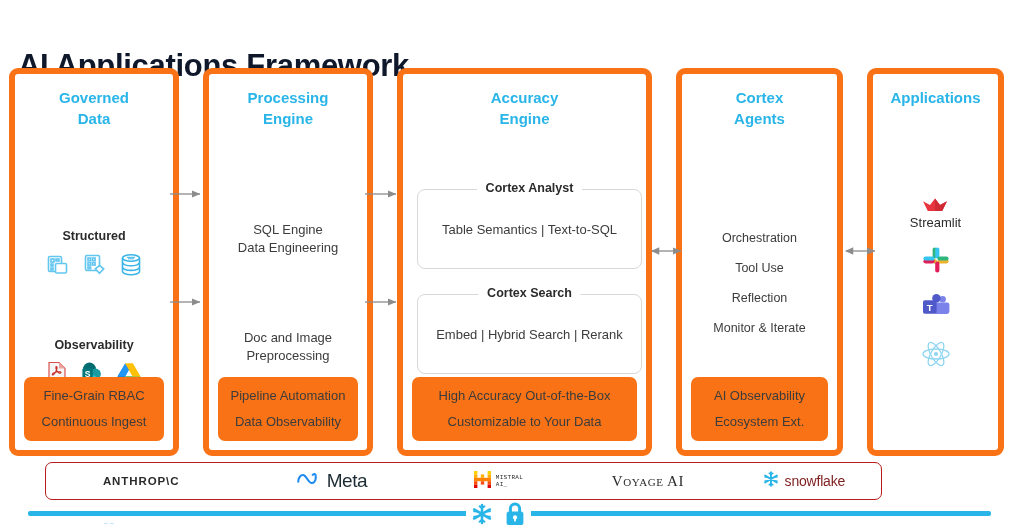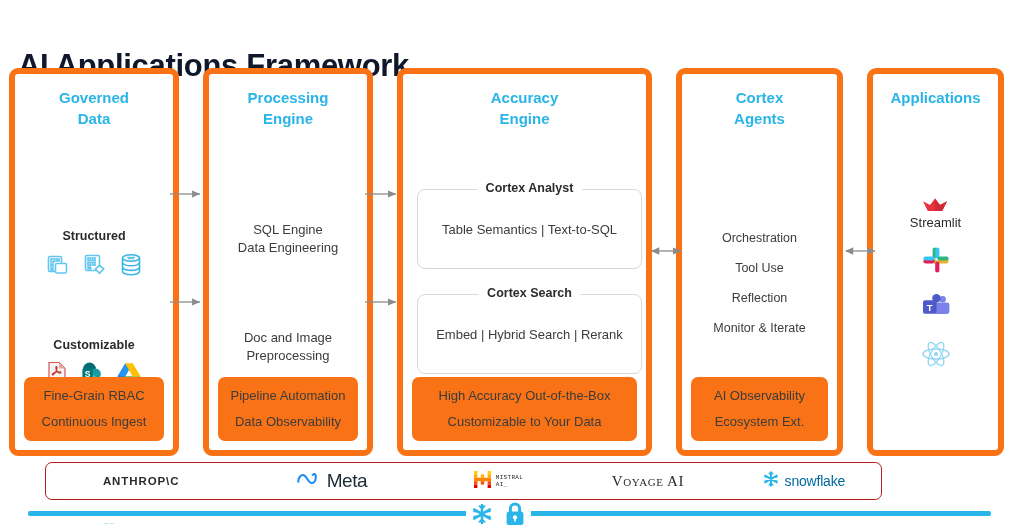--- a/index.html
+++ b/index.html
@@ -123,21 +123,21 @@
   .v-snowflake { width: 160px; }
   .meta-word { font-size: 19px; color: #1c2b33; letter-spacing: -0.4px; }
   .mistral-word {
     font-family: "Liberation Mono", monospace; font-size: 6px; color: #2b2b2b;
     line-height: 1.25; letter-spacing: 0.3px;
   }
   .voyage-word {
     font-family: "Liberation Serif", serif; font-size: 15px; color: #2b2b2b;
     letter-spacing: 0.6px;
   }
-  .snowflake-word { font-size: 14px; color: #0369a1; letter-spacing: -0.2px; }
+  .snowflake-word { font-size: 14px; color: #7f1d1d; letter-spacing: -0.2px; }
 
   
   .bluerule {
     position: absolute; left: 28px; top: 511px; width: 963px; height: 5px;
     background: #29b5e8; border-radius: 2px;
   }
   .rule-badges {
     position: absolute; top: 501px; left: 466px;
     display: flex; align-items: center; gap: 9px;
     background: #ffffff; padding: 0 4px;
@@ -188,21 +188,21 @@
             <svg width="22" height="24" viewBox="0 0 22 24" fill="none" stroke="#3ab5e6" stroke-width="1.6">
               <ellipse cx="11" cy="5" rx="8.5" ry="3.2"></ellipse>
               <path d="M2.5 5v13.5c0 1.8 3.8 3.2 8.5 3.2s8.5-1.4 8.5-3.2V5"></path>
               <path d="M2.5 9.6c0 1.8 3.8 3.2 8.5 3.2s8.5-1.4 8.5-3.2"></path>
               <path d="M2.5 14.2c0 1.8 3.8 3.2 8.5 3.2s8.5-1.4 8.5-3.2"></path>
               <path d="M7 4.3h8M8 5.8h6" stroke-width="1"></path>
             </svg>
           </span>
         </div>
 
-        <div class="grp-label" style="top:209px;">Customizable</div>
+        <div class="grp-label" style="top:209px;">Observability</div>
         <div class="icon-row" style="top:232px;">
           <span class="ico">
             <svg width="20" height="24" viewBox="0 0 20 24">
               <path d="M2 1.5h10l6 6v15H2z" fill="#f5f5f5" stroke="#d9534f" stroke-width="1.2"></path>
               <path d="M12 1.5l6 6h-6z" fill="#e8a5a3"></path>
               <rect x="2.5" y="16.5" width="15" height="5.5" fill="#e23b35"></rect>
               <text x="10" y="21" font-family="Liberation Sans, sans-serif" font-size="4.2" fill="#fff" text-anchor="middle">PDF</text>
               <path d="M9.2 5.5c.9 0 1.1 1.3.5 3-.7 2.1-2.4 4.6-3.3 5.2-.9.6-1.5.1-1-.7.6-1 3-1.9 5.6-2.2 2-.2 3 .2 3 .8 0 .7-1.1.8-2 .3-1.2-.6-2.3-2-2.9-3.8-.3-1-.3-2.6.1-2.6z" fill="none" stroke="#c9302c" stroke-width="1.1"></path>
             </svg>
           </span>

